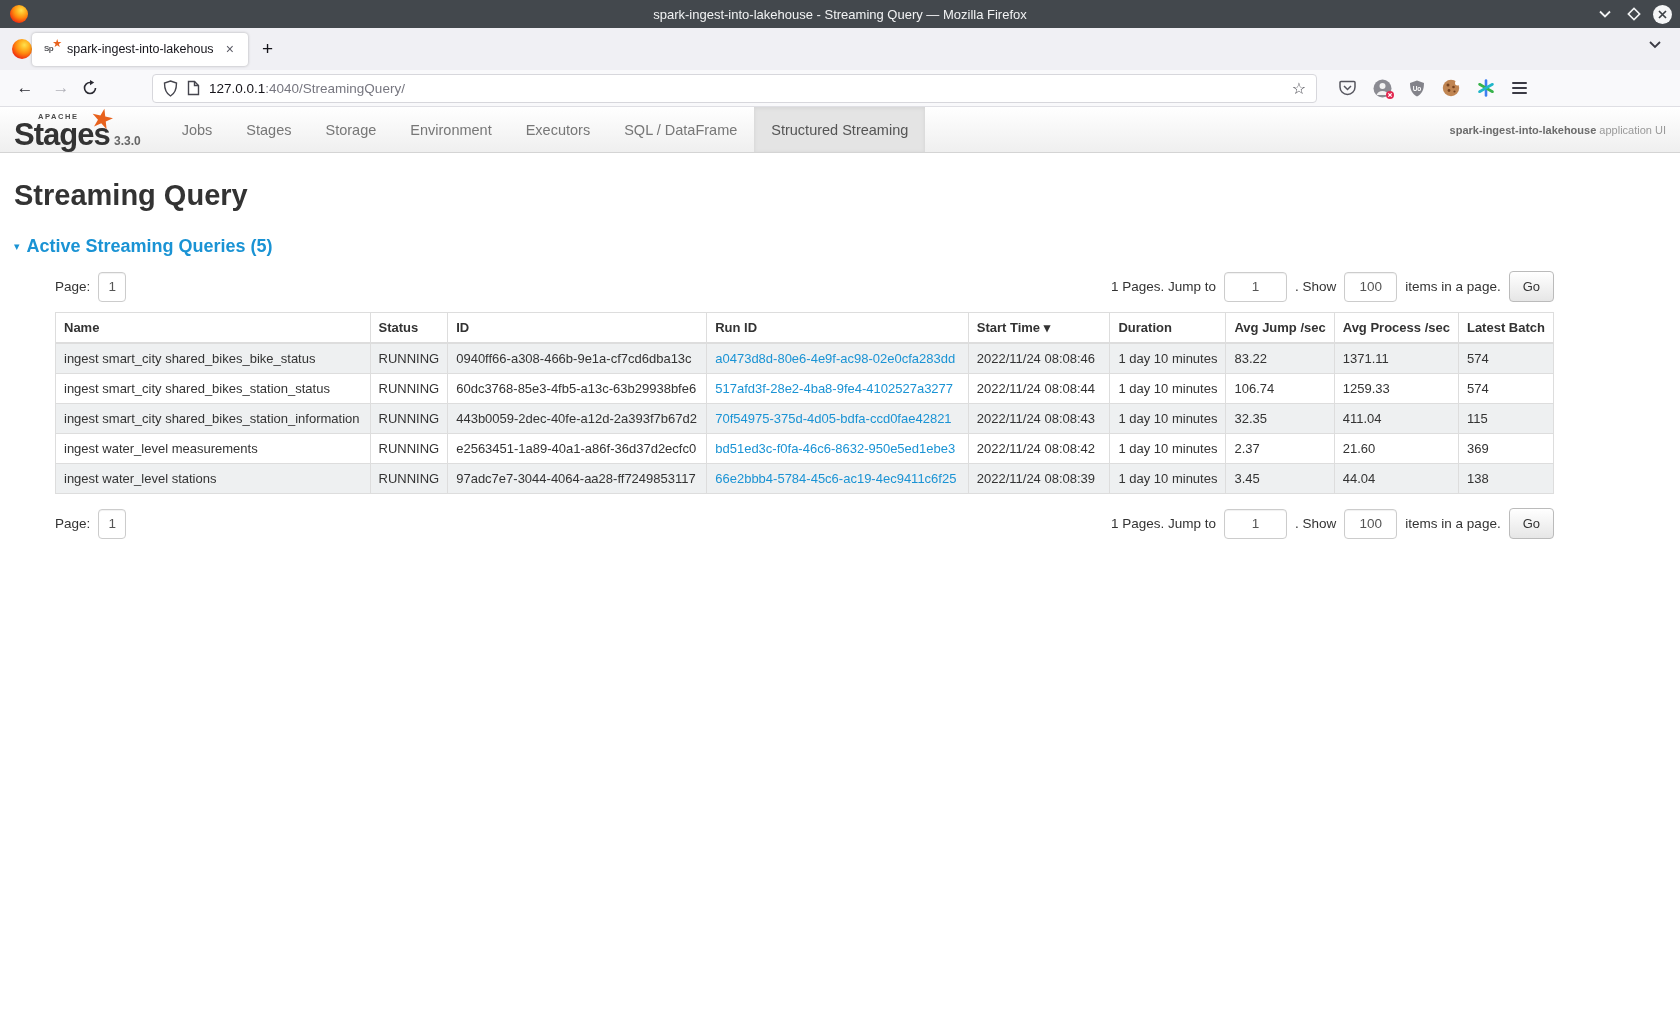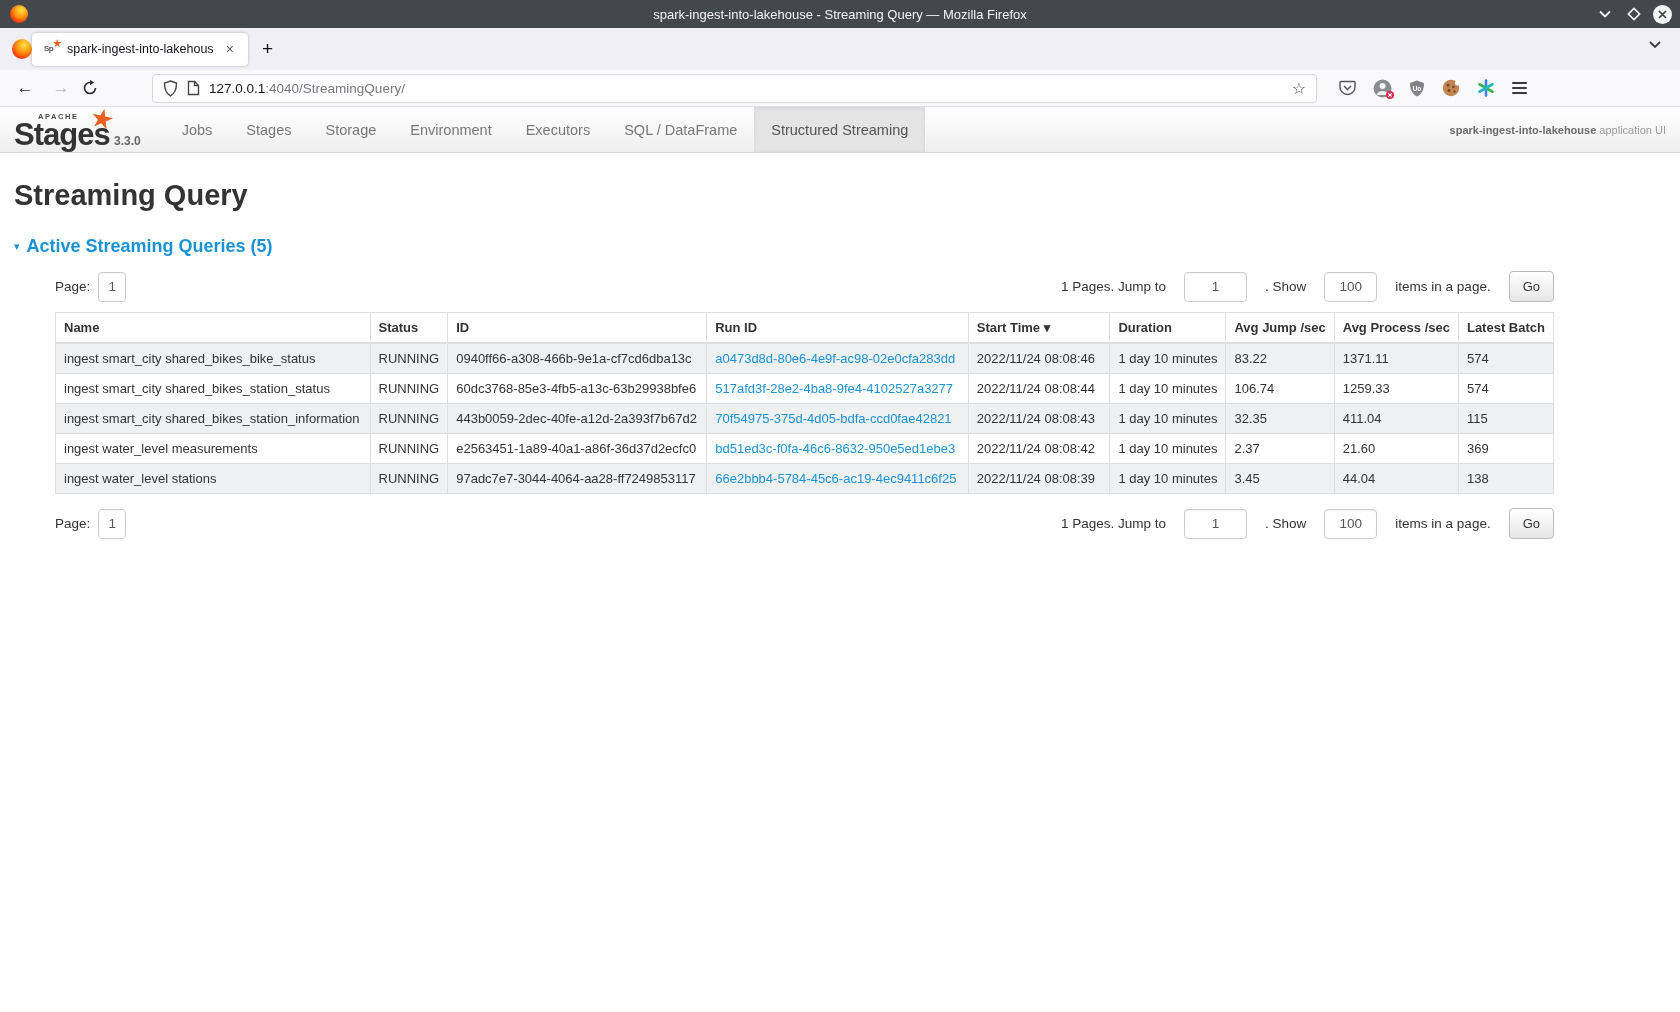--- a/index.html
+++ b/index.html
@@ -86,21 +86,21 @@
   h1.page-title { margin-top: 26px; font-size: 29px; font-weight: bold; color: #333; }
   .section-header { margin-top: 24px; display: flex; align-items: center; gap: 7px; color: #1a93d4; cursor: pointer; }
   .section-arrow { font-size: 11px; }
   .section-title { font-size: 18px; font-weight: bold; }
 
   .section-body { margin: 14px 0 0 41px; width: 1499px; }
 
   .pager-row { display: flex; align-items: center; font-size: 13.5px; color: #333; margin: 6px 0 10px 0; }
   .pager-row.bottom { margin-top: 14px; }
   .pager-left { display: flex; align-items: center; gap: 8px; }
-  .pager-right { margin-left: auto; display: flex; align-items: center; gap: 18px; }
+  .pager-right { margin-left: auto; display: flex; align-items: center; gap: 8px; }
   .pg-input {
     height: 30px; border: 1px solid #ccc; border-radius: 4px; text-align: center;
     font-size: 13.5px; color: #555; font-family: "Liberation Sans", sans-serif;
     box-shadow: inset 0 1px 1px rgba(0,0,0,.06);
   }
   .pg-page { width: 28px; }
   .pg-jump { width: 63px; }
   .pg-show { width: 53px; }
   .go-btn {
     height: 31px; padding: 0 13px; font-size: 13px; color: #333;

